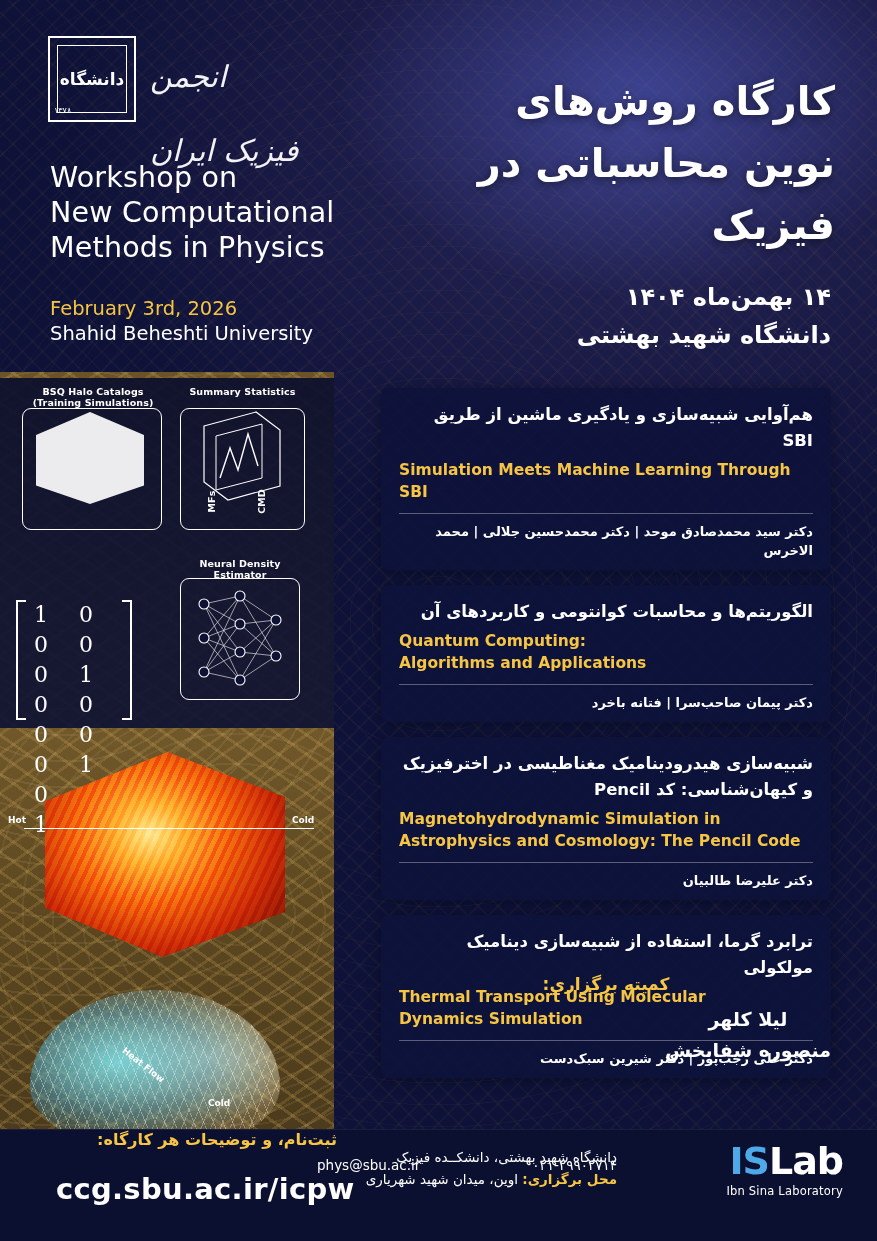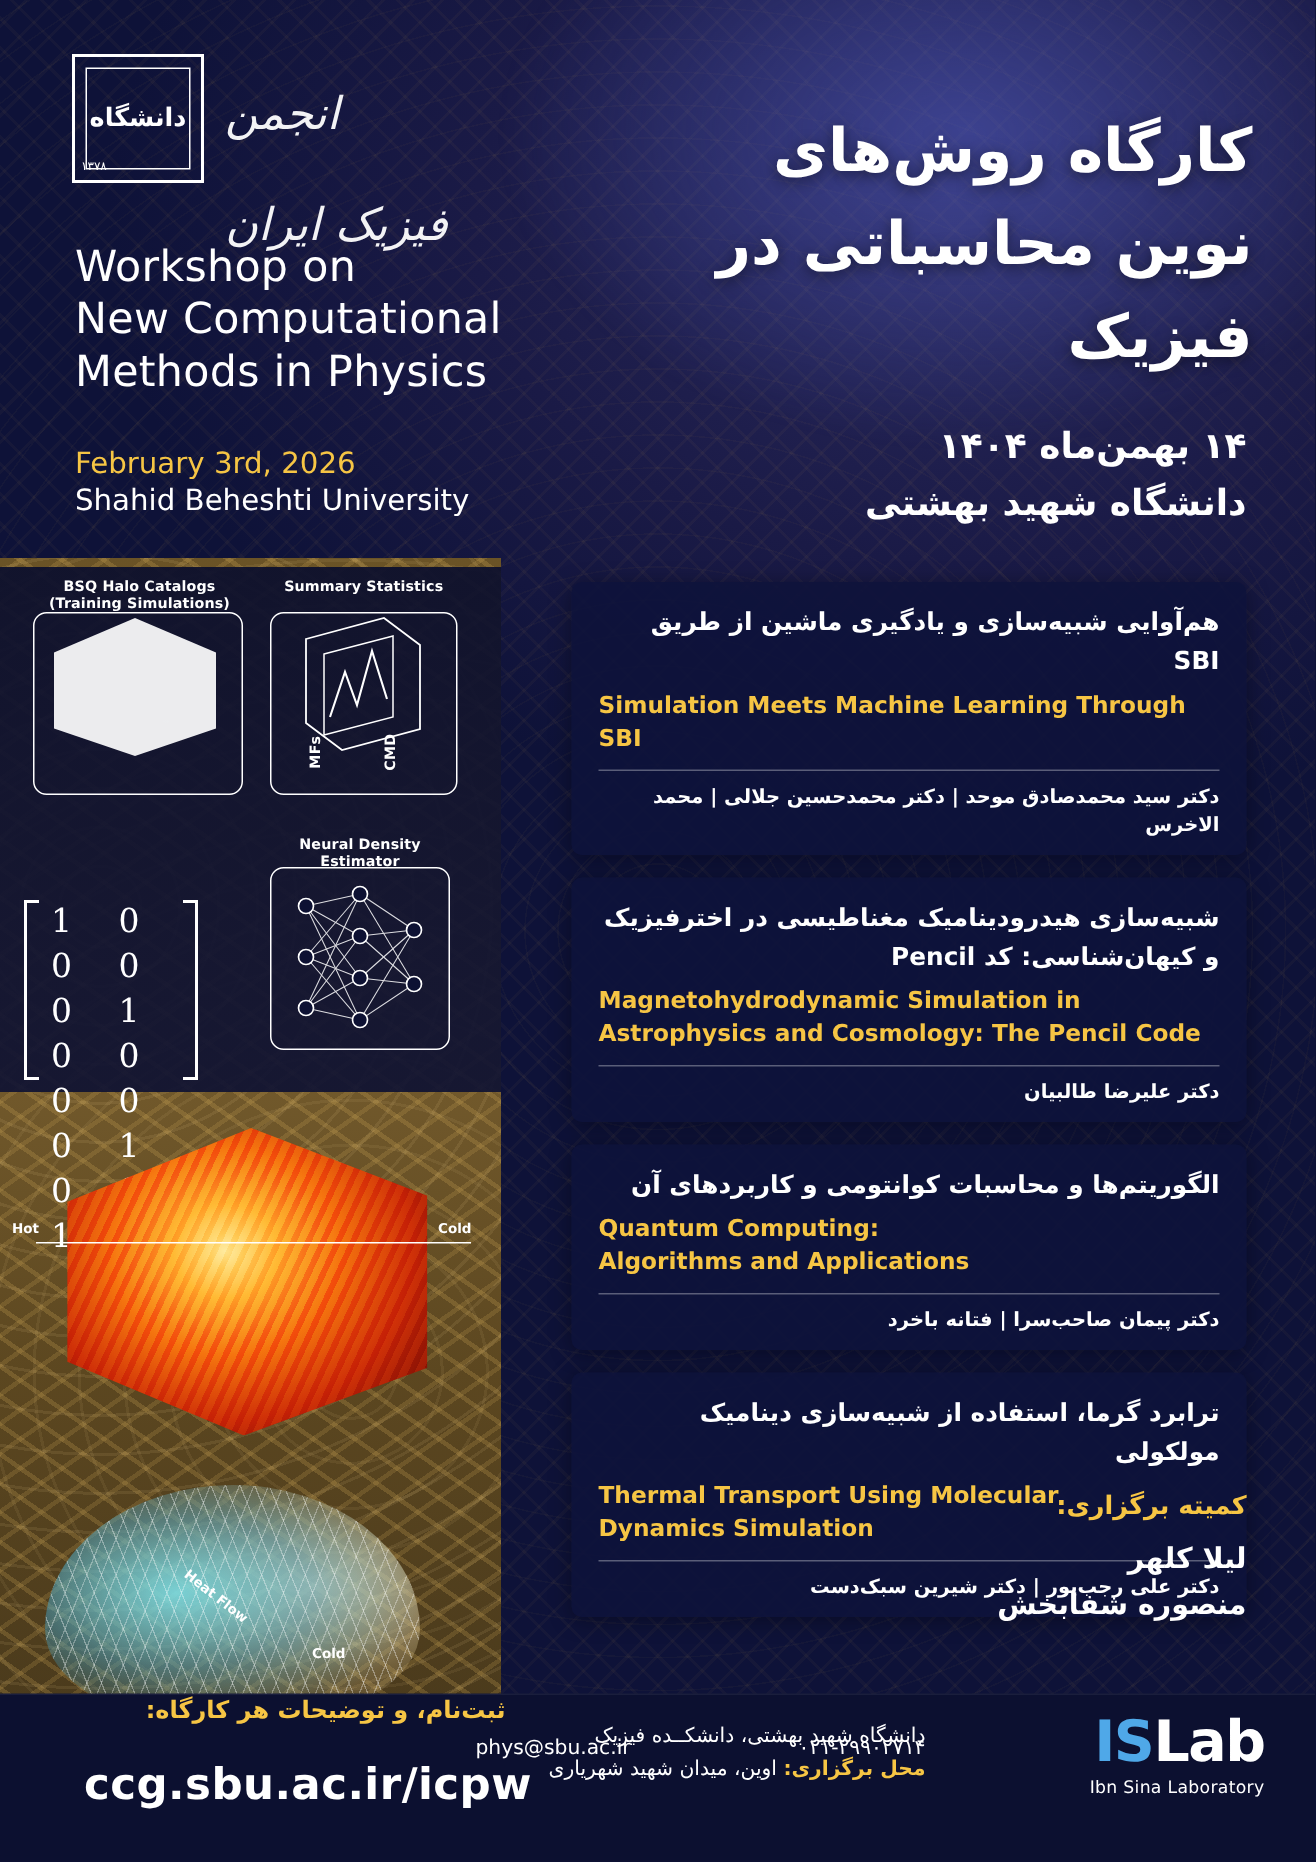--- a/index.html
+++ b/index.html
@@ -192,22 +192,22 @@
   }
   .card .sep {
     height: 1px; background: rgba(255,255,255,.32); margin: 10px 0 8px 0;
   }
   .card .speakers {
     color: #ffffff; font-size: 13px; line-height: 19px; font-weight: 700;
   }
 
   
   .committee {
-    position: absolute; right: 46px; top: 994px; width: 450px;
-    direction: rtl; text-align: right; color: #fff;
+    position: absolute; right: 46px; top: 974px; width: 450px;
+    direction: rtl; text-align: center; color: #fff;
   }
   .committee .title { color:#f6c544; font-size:17px; font-weight:700; margin-bottom:10px; }
   .committee .grid {
     display:flex; justify-content: flex-start; gap: 36px;
   }
   .committee .col { font-size: 19px; line-height: 31px; font-weight: 700; }
 
   
   .footer {
     position: absolute; left: 0; right: 0; bottom: 0; height: 112px;
@@ -355,33 +355,33 @@
   <div class="cards">
 
     <div class="card">
       <div class="fa-h">هم‌آوایی شبیه‌سازی و یادگیری ماشین از طریق SBI</div>
       <div class="en-h" style="white-space:pre-line;">Simulation Meets Machine Learning Through SBI</div>
       <div class="sep"></div>
       <div class="speakers">دکتر سید محمدصادق موحد | دکتر محمدحسین جلالی | محمد الاخرس</div>
     </div>
 
     <div class="card">
+      <div class="fa-h">الگوریتم‌ها و محاسبات کوانتومی و کاربردهای آن</div>
+      <div class="en-h" style="white-space:pre-line;">Quantum Computing:
+Algorithms and Applications</div>
+      <div class="sep"></div>
+      <div class="speakers">دکتر پیمان صاحب‌سرا | فتانه باخرد</div>
+    </div>
+
+    <div class="card">
       <div class="fa-h">شبیه‌سازی هیدرودینامیک مغناطیسی در اخترفیزیک و کیهان‌شناسی: کد Pencil</div>
       <div class="en-h" style="white-space:pre-line;">Magnetohydrodynamic Simulation in
 Astrophysics and Cosmology: The Pencil Code</div>
       <div class="sep"></div>
       <div class="speakers">دکتر علیرضا طالبیان</div>
-    </div>
-
-    <div class="card">
-      <div class="fa-h">الگوریتم‌ها و محاسبات کوانتومی و کاربردهای آن</div>
-      <div class="en-h" style="white-space:pre-line;">Quantum Computing:
-Algorithms and Applications</div>
-      <div class="sep"></div>
-      <div class="speakers">دکتر پیمان صاحب‌سرا | فتانه باخرد</div>
     </div>
 
     <div class="card">
       <div class="fa-h">ترابرد گرما، استفاده از شبیه‌سازی دینامیک مولکولی</div>
       <div class="en-h" style="white-space:pre-line;">Thermal Transport Using Molecular
 Dynamics Simulation</div>
       <div class="sep"></div>
       <div class="speakers">دکتر علی رجب‌پور | دکتر شیرین سبک‌دست</div>
     </div>
 

